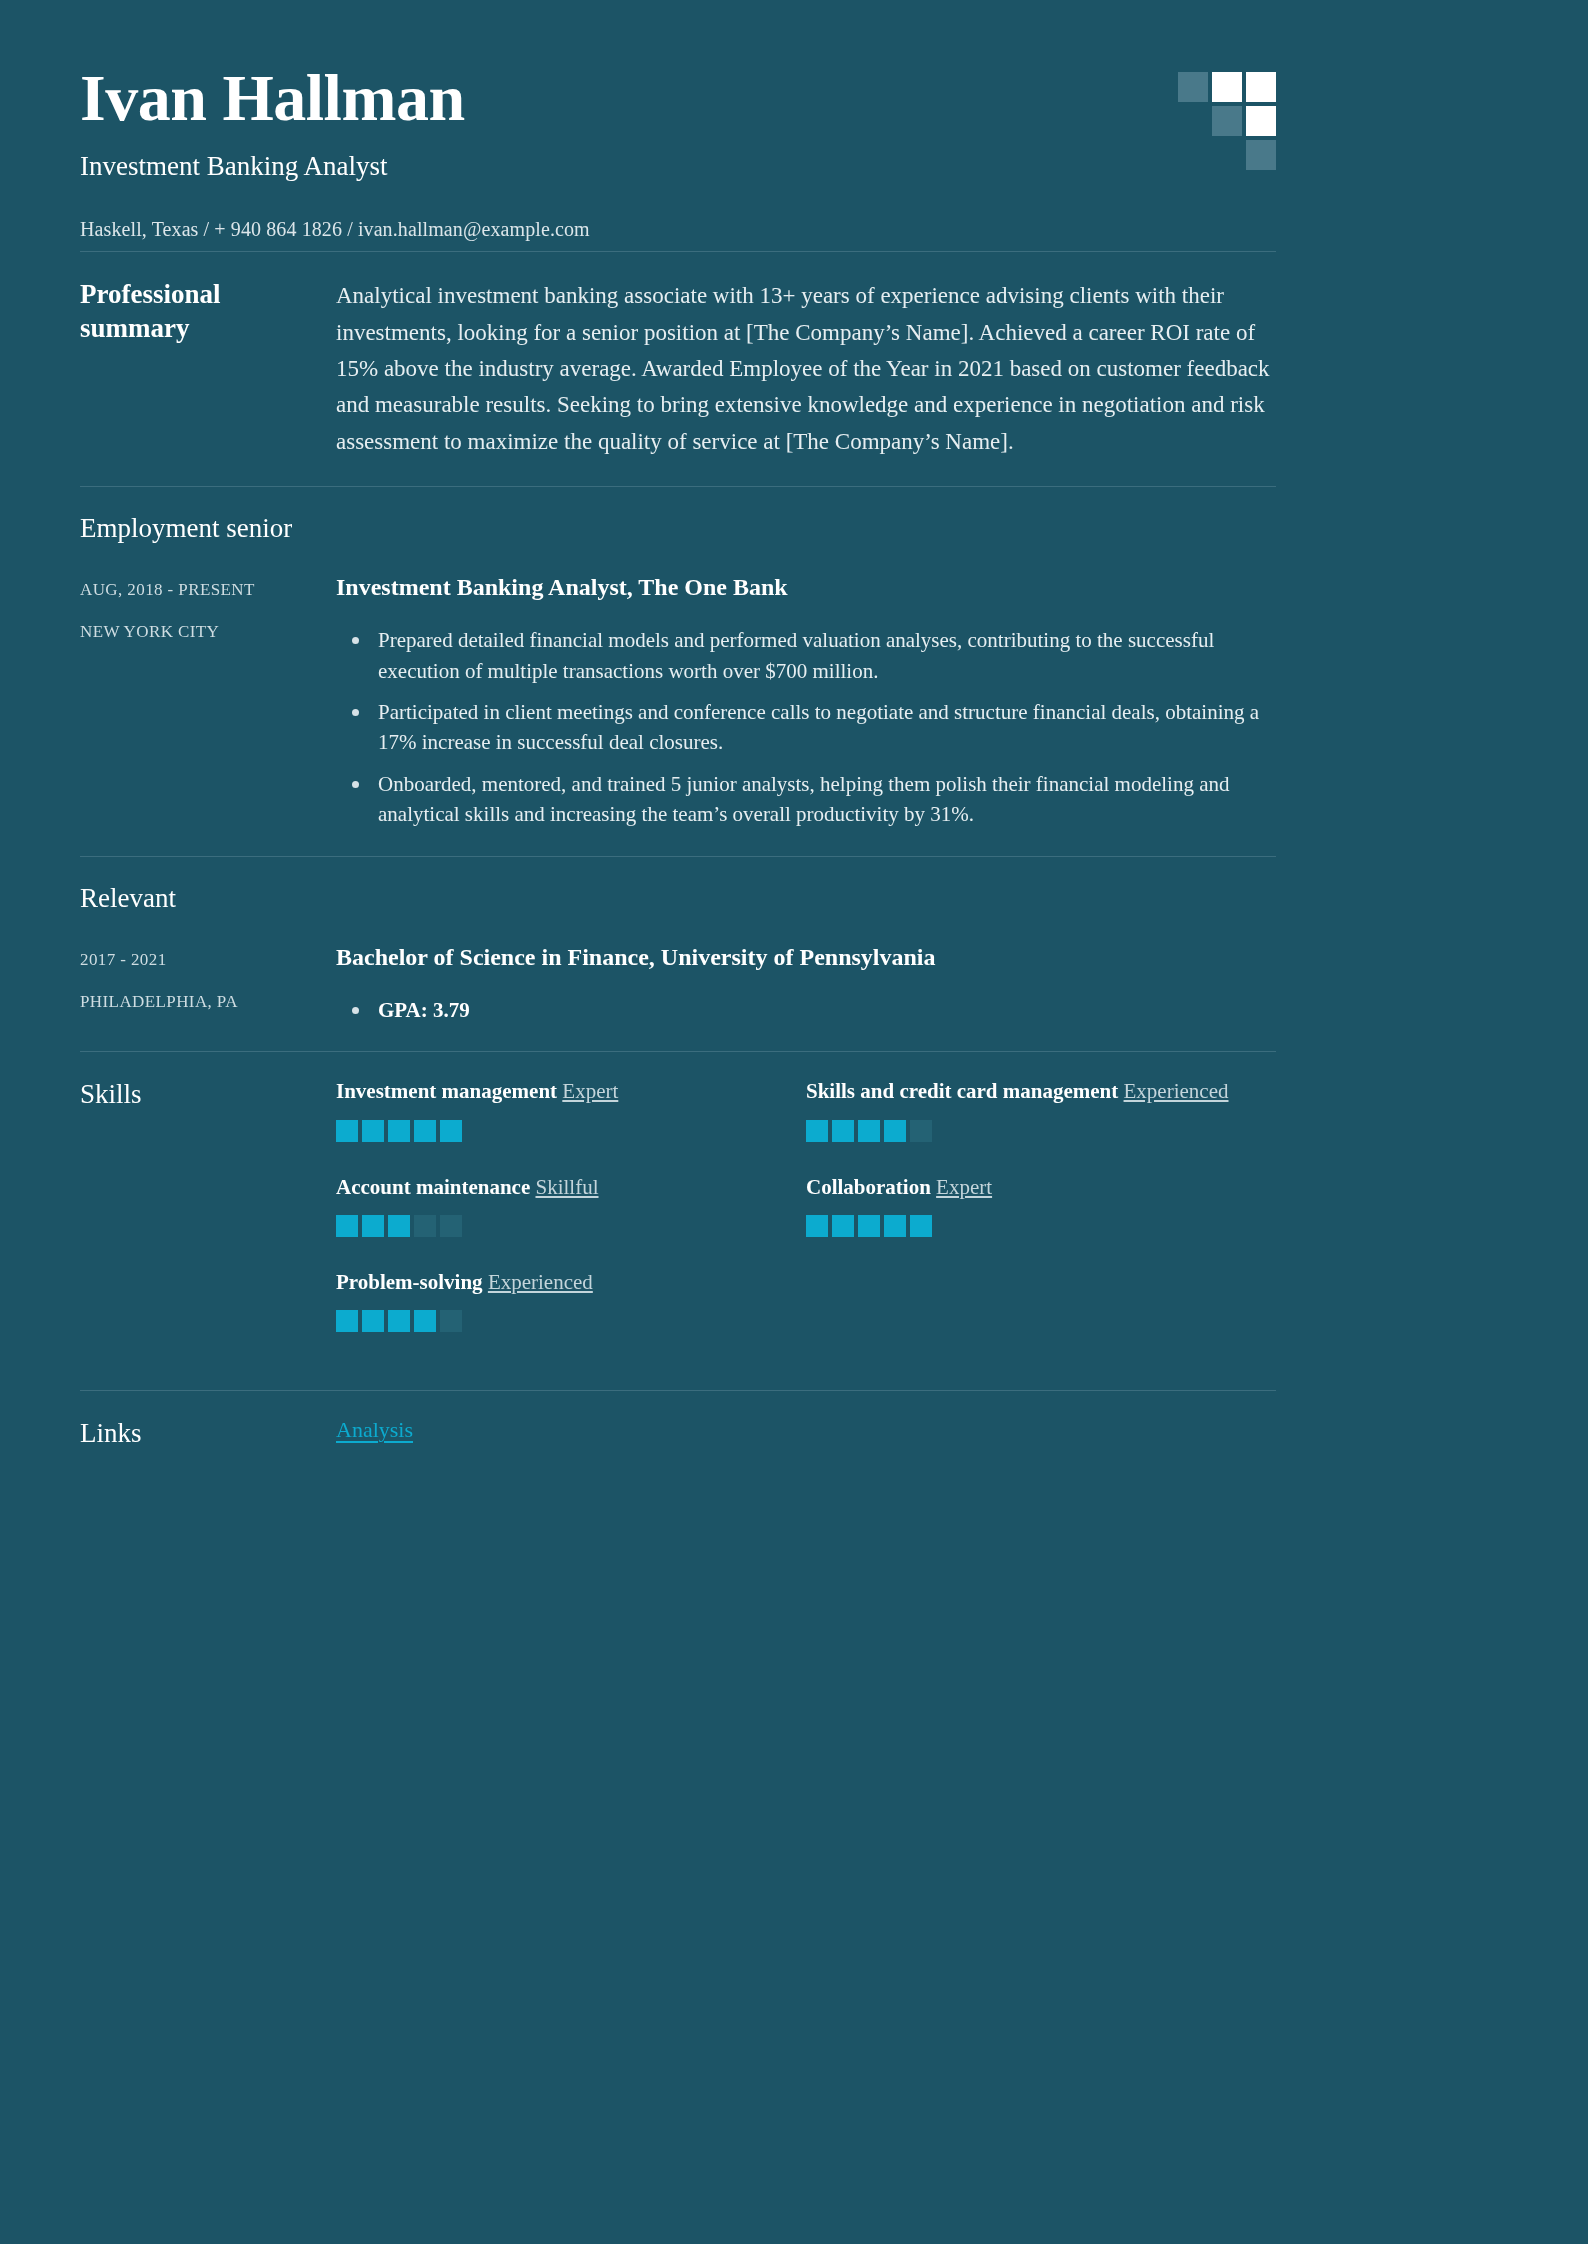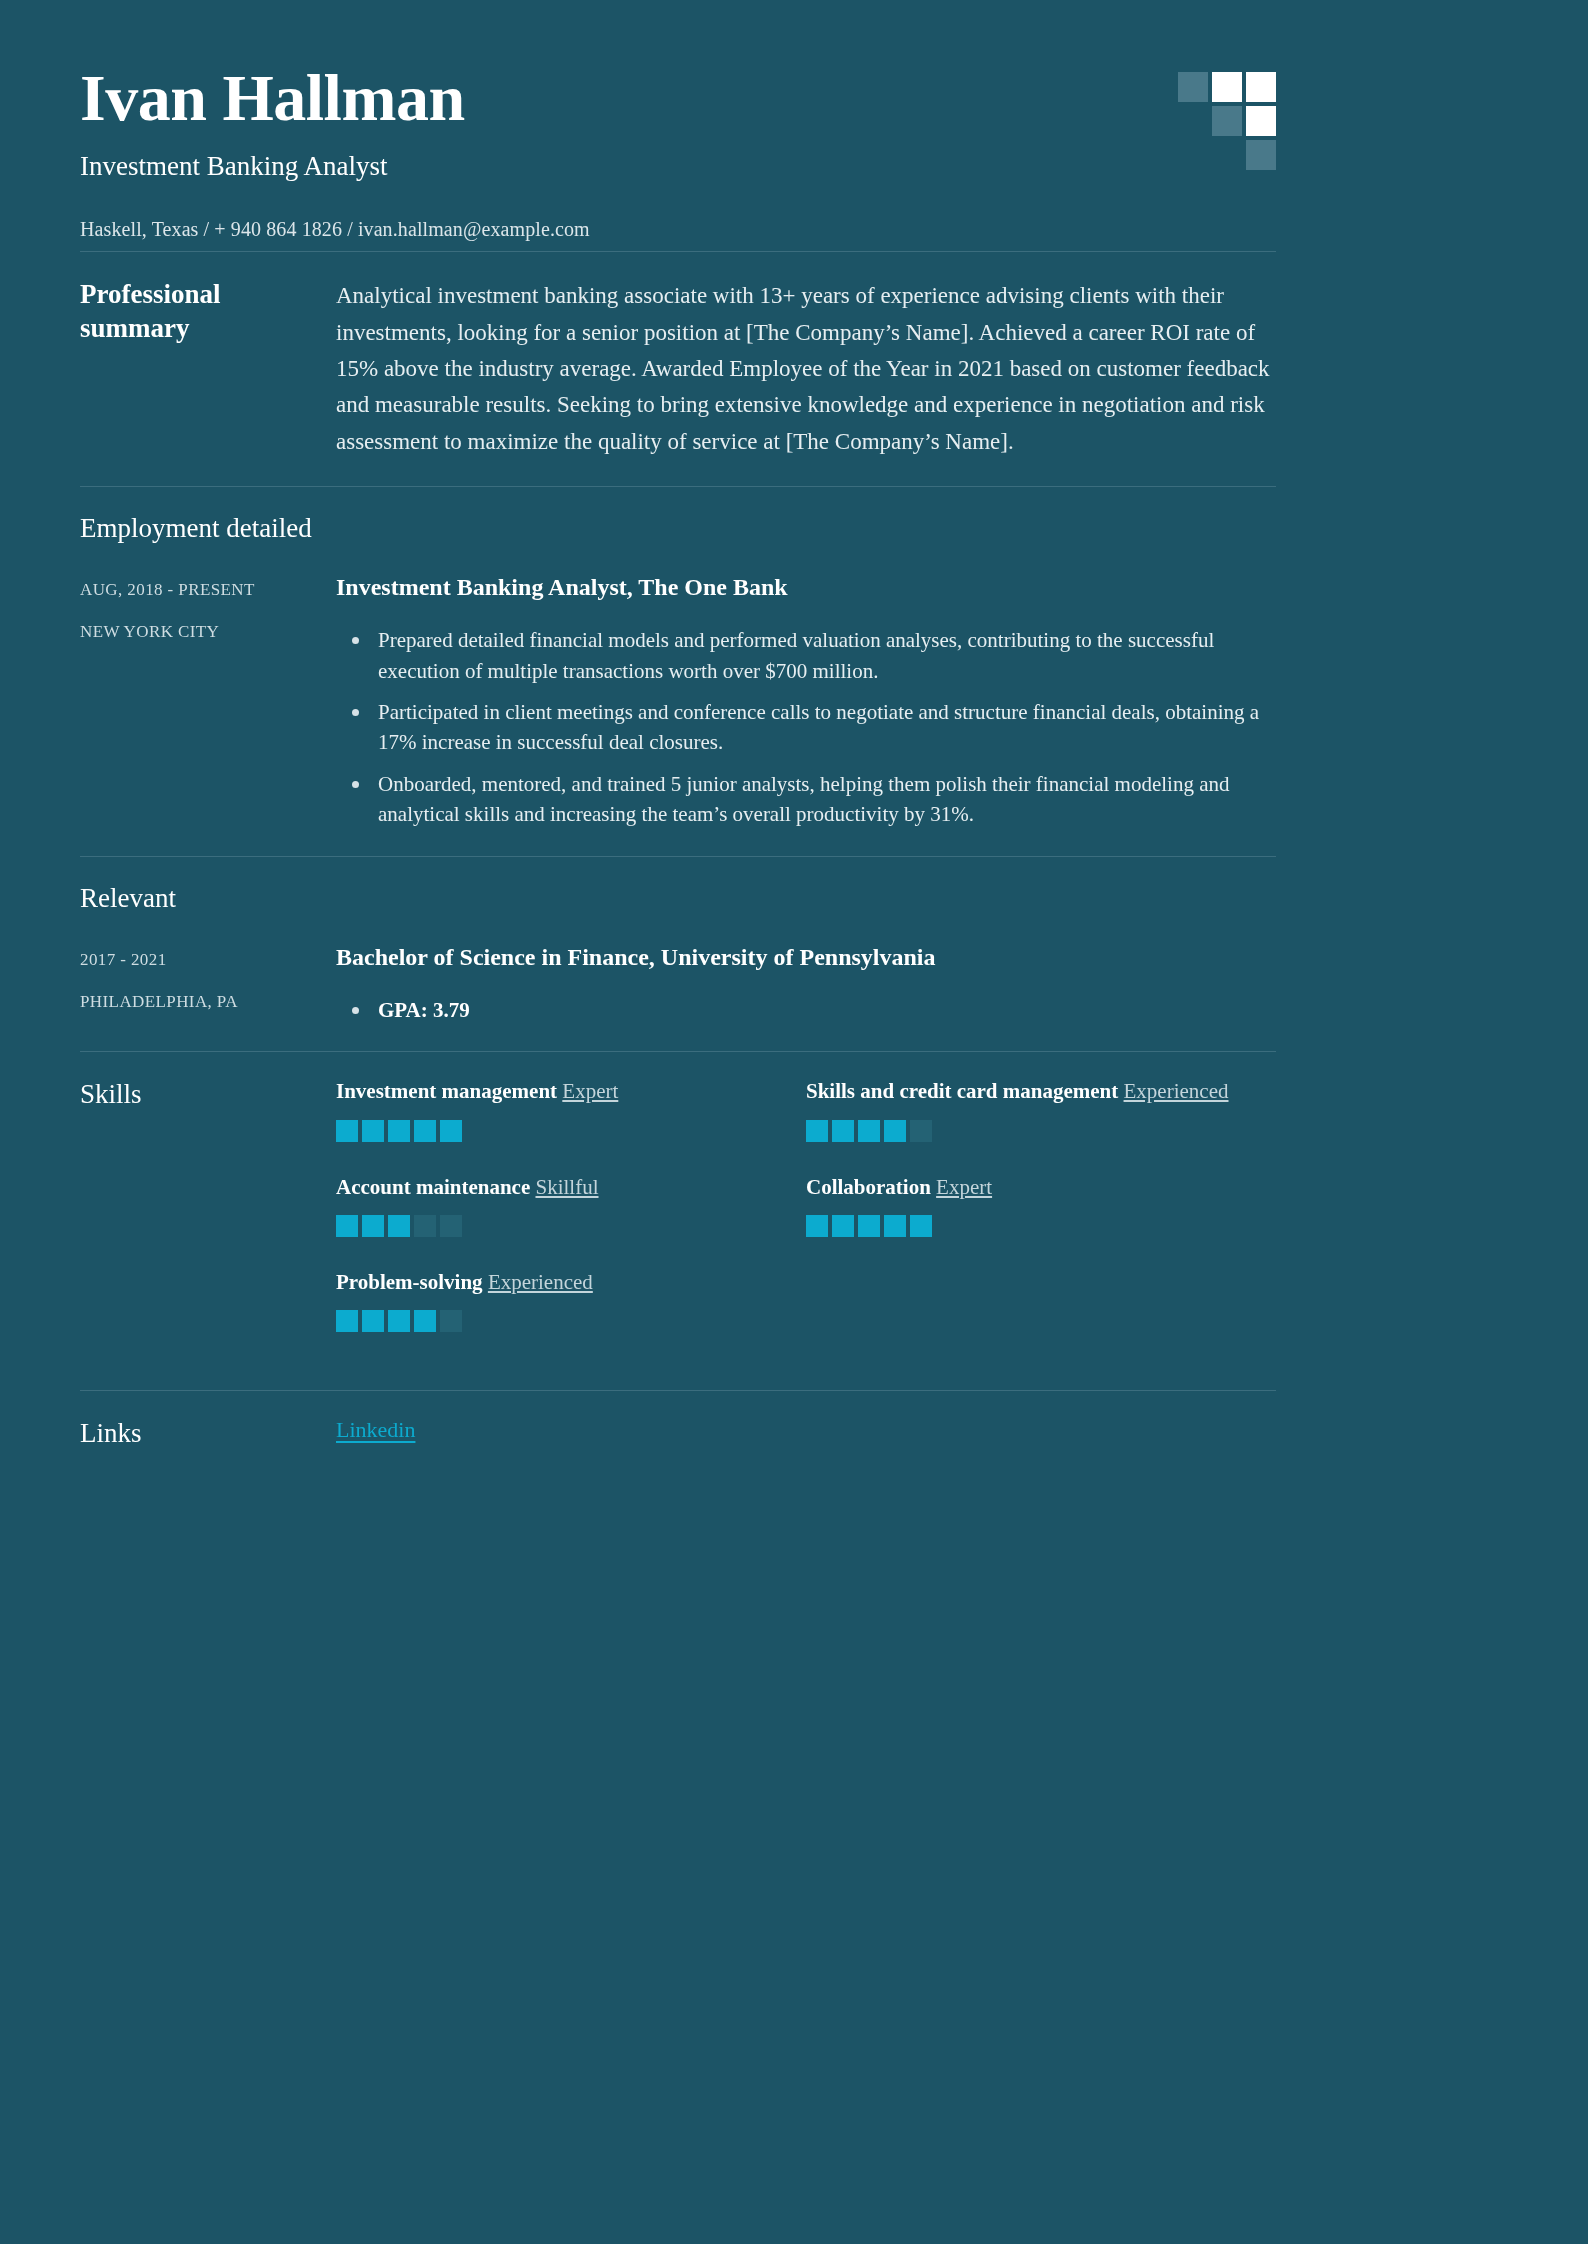--- a/index.html
+++ b/index.html
@@ -244,21 +244,21 @@
       <div class="section-title bold">Professional summary</div>
     </div>
     <div class="section-right">
       <div class="summary-text">Analytical investment banking associate with 13+ years of experience advising clients with their investments, looking for a senior position at [The Company’s Name]. Achieved a career ROI rate of 15% above the industry average. Awarded Employee of the Year in 2021 based on customer feedback and measurable results. Seeking to bring extensive knowledge and experience in negotiation and risk assessment to maximize the quality of service at [The Company’s Name].</div>
     </div>
   </div>
 
   <div class="divider"></div>
 
   <div class="block-section">
-    <div class="block-heading">Employment detailed</div>
+    <div class="block-heading">Employment senior</div>
 
     <div class="entry">
       <div class="entry-meta">
         <div class="entry-date">AUG, 2018 - PRESENT</div>
         <div class="entry-place">NEW YORK CITY</div>
       </div>
       <div class="entry-body">
         <div class="entry-title">Investment Banking Analyst, The One Bank</div>
         <ul class="bullets">
           <li>Prepared detailed financial models and performed valuation analyses, contributing to the successful execution of multiple transactions worth over $700 million.</li>
@@ -350,17 +350,17 @@
     </div>
   </div>
 
   <div class="divider"></div>
 
   <div class="links-row">
     <div class="section-left">
       <div class="section-title">Links</div>
     </div>
     <div class="section-right">
-      <a class="link-item" href="#">Linkedin</a>
+      <a class="link-item" href="#">Analysis</a>
     </div>
   </div>
 
 </div>
 
 </body></html>

